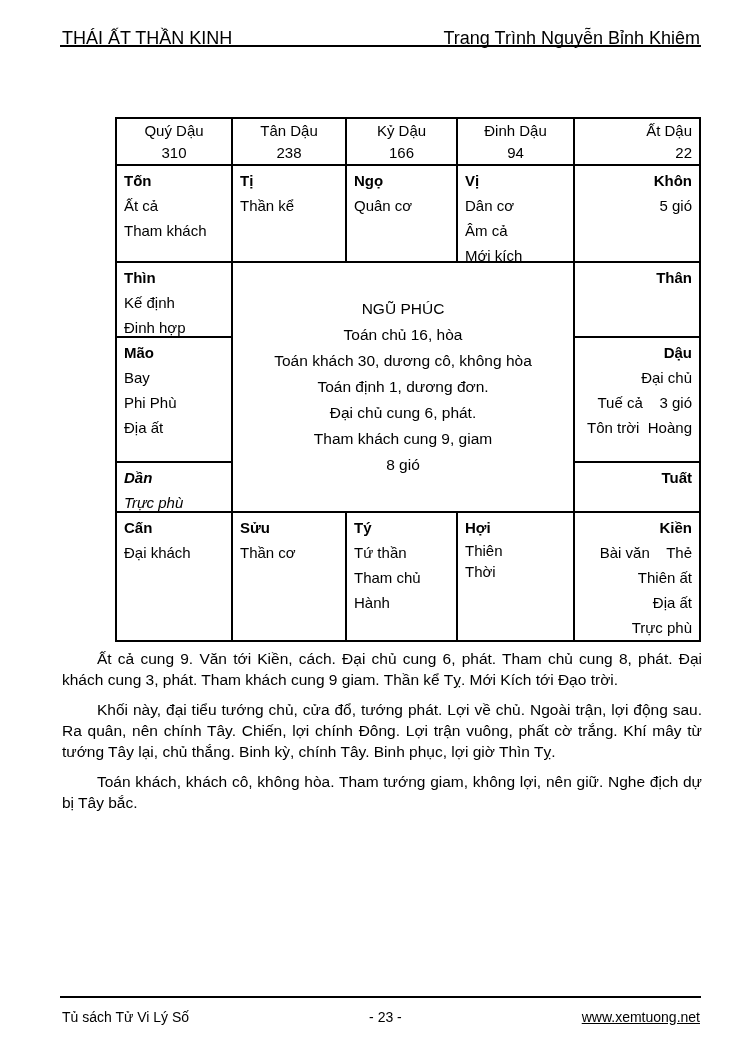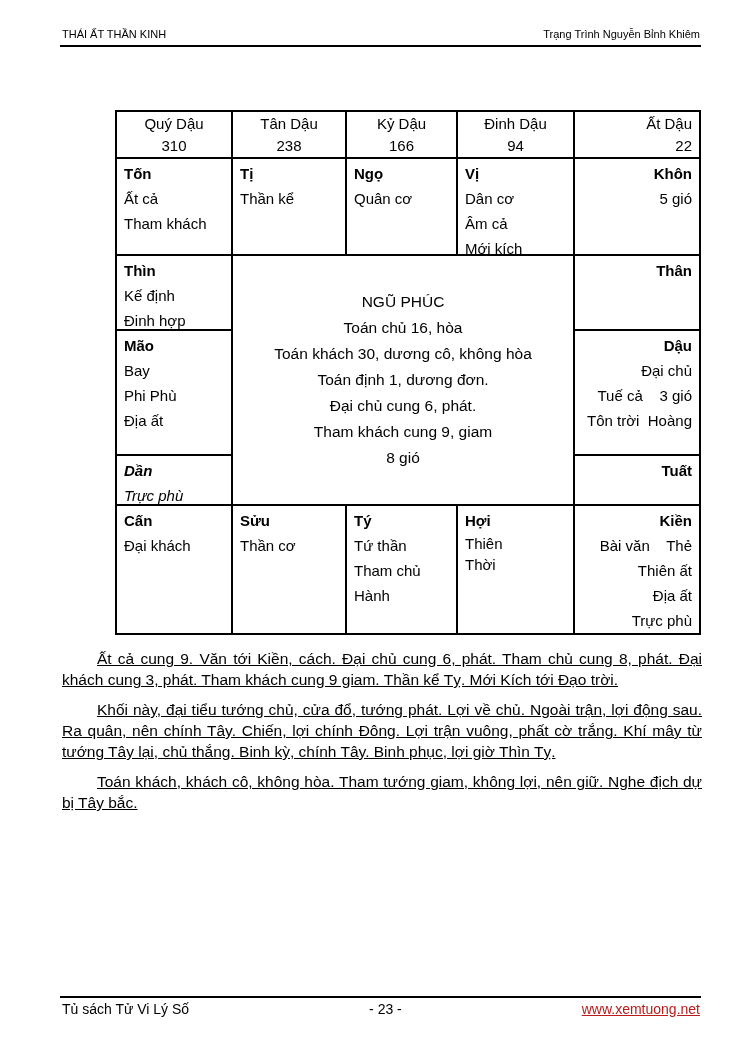--- a/index.html
+++ b/index.html
@@ -1,28 +1,28 @@
 <!DOCTYPE html>
 <html><head>
 <meta charset="utf-8">
 <style>
   html,body{margin:0;padding:0;}
   body{
     width:744px;height:1051px;position:relative;background:#ffffff;color:#000;
     font-family:"Liberation Sans", sans-serif;
   }
-  .hdr{position:absolute;left:62px;top:28px;width:638px;display:flex;justify-content:space-between;font-size:11px;}
+  .hdr{position:absolute;left:62px;top:28px;width:638px;display:flex;justify-content:space-between;font-size:18px;}
   .hrule{position:absolute;left:60px;width:641px;border-top:2px solid #000;}
   .hrule.top{top:45px;}
   .hrule.bottom{top:996px;}
   .ftr{position:absolute;left:62px;top:1001px;width:638px;display:flex;justify-content:space-between;align-items:baseline;font-size:14px;gap:21px;}
-  .ftr .link{color:#b91c1c;text-decoration:underline;cursor:pointer;}
+  .ftr .link{color:#000000;text-decoration:underline;cursor:pointer;margin-top:8px;}
 
   .chart{
-    position:absolute;left:115px;top:110px;
+    position:absolute;left:115px;top:117px;
     display:grid;
     grid-template-columns:116px 114px 111px 117px 124px;
     grid-template-rows:47px 97px 75px 125px 50px 127px;
     border:2px solid #000;
     font-size:15px;
   }
   .cell{border-right:2px solid #000;border-bottom:2px solid #000;box-sizing:border-box;padding:2px 7px;overflow:hidden;}
   .cell.nr{border-right:none;text-align:right;}
   .cell.nb{border-bottom:none;}
   .yc{text-align:center;padding-top:1px;}
@@ -36,21 +36,21 @@
   .r5c1{grid-area:5/1;font-style:italic;}
   .r5c5{grid-area:5/5;}
   .ctrcell{
     grid-area:3/2/6/5;
     display:flex;flex-direction:column;justify-content:center;align-items:center;
     text-align:center;font-size:15.5px;
   }
   .ctrcell div{line-height:26px;white-space:pre-wrap;}
 
   .paras{position:absolute;left:62px;top:648px;width:640px;font-size:15.5px;}
-  .paras p{margin:0 0 9px 0;line-height:21px;text-align:justify;text-indent:35px;text-decoration:underline;}
+  .paras p{margin:0 0 9px 0;line-height:21px;text-align:justify;text-indent:35px;}
 </style>
 </head>
 <body>
 
 <div class="hdr">
   <span>THÁI ẤT THẦN KINH</span>
   <span>Trạng Trình Nguyễn Bỉnh Khiêm</span>
 </div>
 <div class="hrule top"></div>
 

